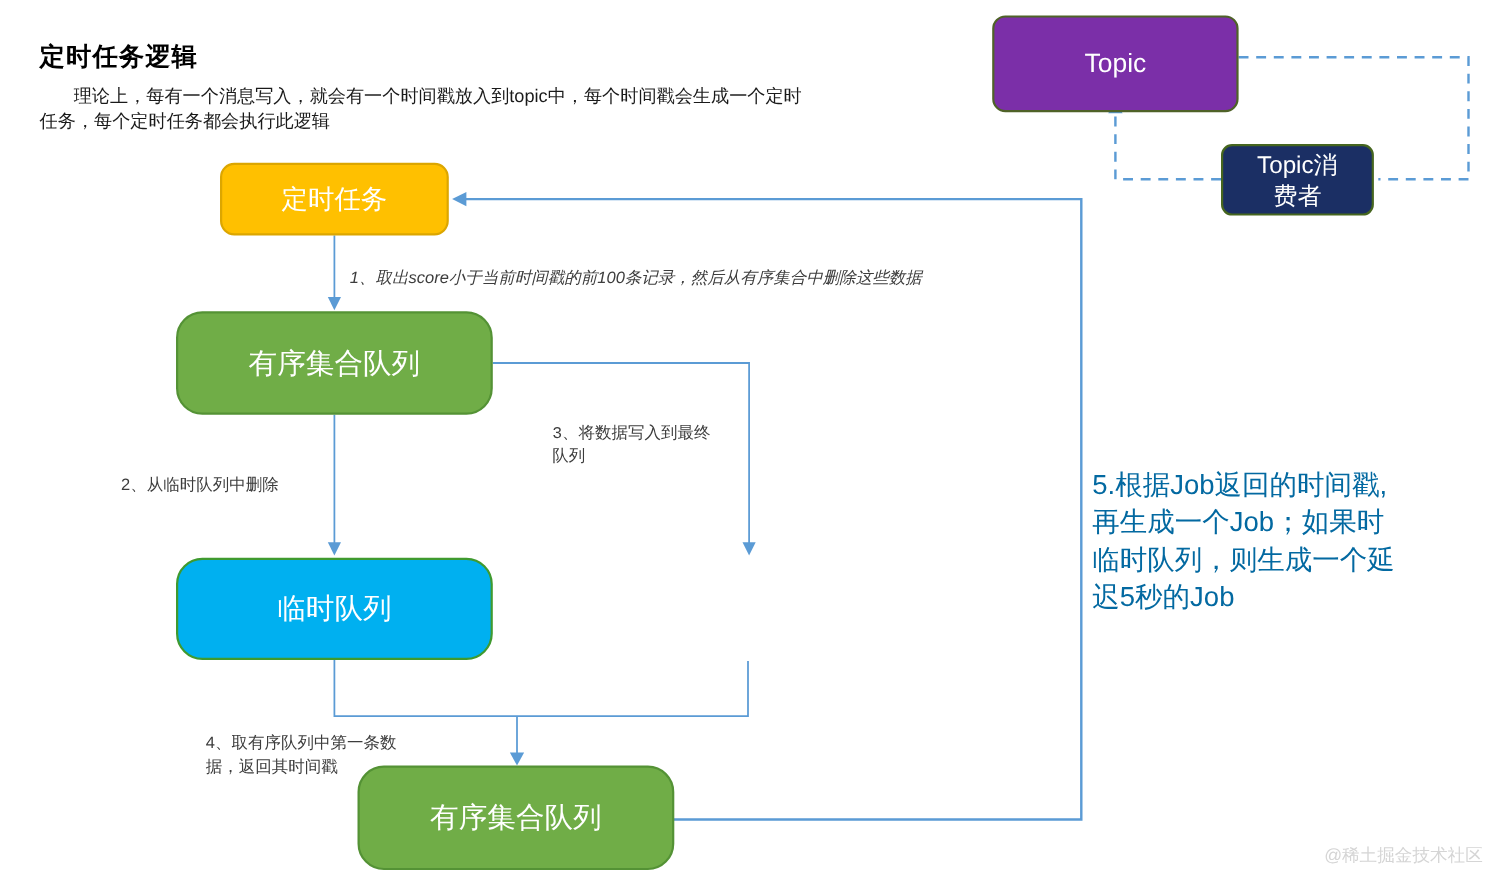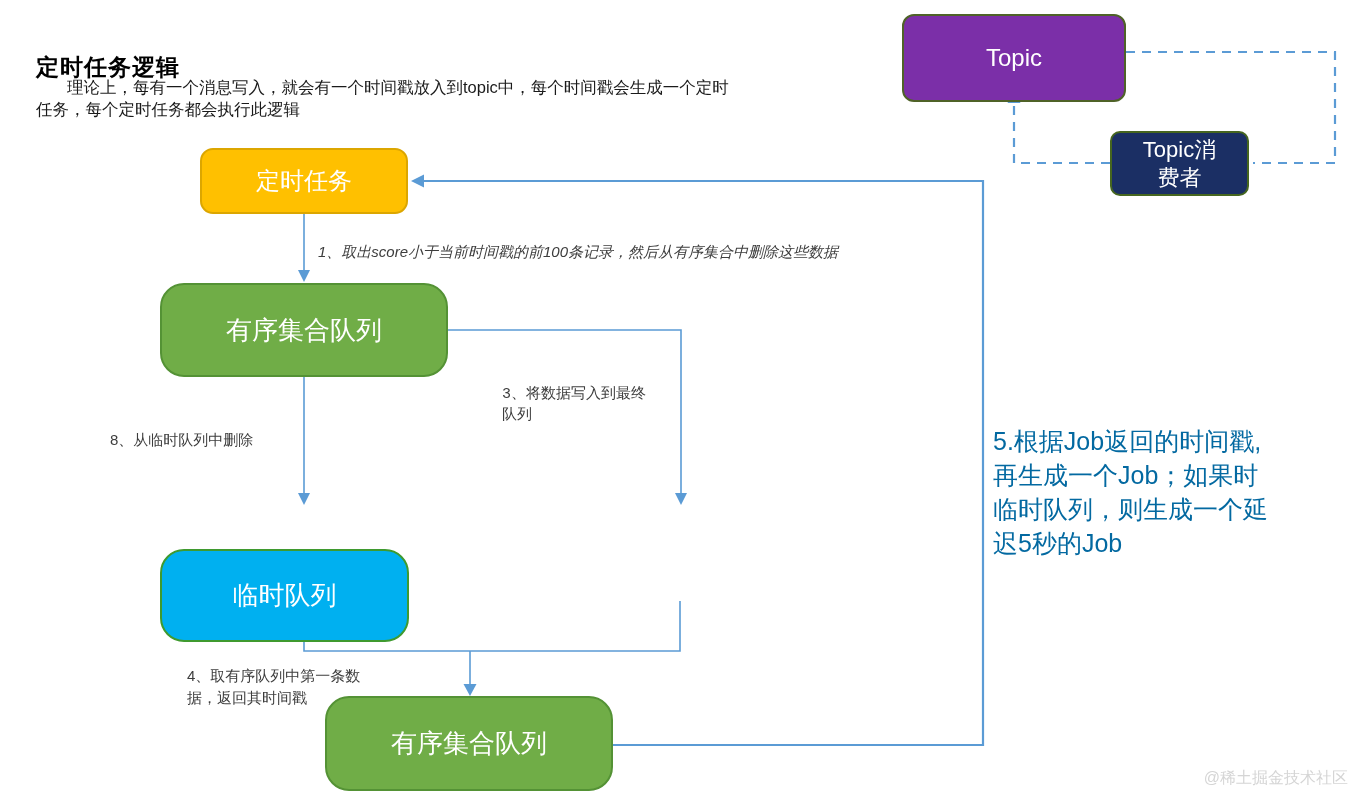--- a/index.html
+++ b/index.html
@@ -1,36 +1,36 @@
 <!DOCTYPE html>
 <html><head>
 <meta charset="utf-8">
 <style>
   html,body{margin:0;padding:0;background:#fff;}
   .canvas{
     position:relative;width:1366px;height:811px;background:#ffffff;
     font-family:"Liberation Sans","DejaVu Sans",sans-serif;overflow:hidden;
   }
   .title{
-    position:absolute;left:36px;top:52px;font-size:23px;font-weight:bold;color:#000;
+    position:absolute;left:36px;top:36px;font-size:23px;font-weight:bold;color:#000;
     letter-spacing:1px;
   }
   .sub{position:absolute;font-size:16.5px;color:#1a1a1a;white-space:nowrap;}
   .sub1{left:67px;top:77px;}
   .sub2{left:36px;top:99px;}
   svg.wires{position:absolute;left:0;top:0;width:1366px;height:811px;pointer-events:none;}
   .node{
     position:absolute;display:flex;align-items:center;justify-content:center;
     color:#ffffff;text-align:center;box-sizing:border-box;border:2.5px solid transparent;
   }
   .node-topic{left:902px;top:14px;width:224px;height:88px;border-radius:12px;font-size:24px;}
   .node-consumer{left:1110px;top:131px;width:139px;height:65px;border-radius:10px;font-size:22px;line-height:28px;}
   .node-timer{left:200px;top:148px;width:208px;height:66px;border-radius:13px;font-size:24px;}
   .node-sorted1{left:160px;top:283px;width:288px;height:94px;border-radius:24px;font-size:26px;}
-  .node-temp{left:160px;top:507px;width:249px;height:93px;border-radius:24px;font-size:26px;margin-top:42px;}
+  .node-temp{left:160px;top:507px;width:288px;height:93px;border-radius:24px;font-size:26px;}
   .node-final{left:537px;top:505px;width:285px;height:96px;border-radius:24px;font-size:25px;}
   .node-sorted2{left:325px;top:696px;width:288px;height:95px;border-radius:24px;font-size:26px;}
   .lbl{position:absolute;font-size:15px;color:#3d3d3d;white-space:nowrap;}
   .lbl-1{left:318px;top:243px;font-style:italic;}
   .lbl-2{left:110px;top:431px;}
   .lbl-3{left:502px;top:384px;line-height:21px;font-family:Liberation Mono, monospace;}
   .lbl-4{left:175px;top:665px;line-height:22px;margin-left:12px;}
   .note5{
     position:absolute;left:993px;top:424px;font-size:25px;color:#0369a1;
     line-height:34px;white-space:nowrap;
@@ -94,21 +94,21 @@
   <div class="node node-temp" style="background-color: rgb(0, 176, 240); border-color: rgb(63, 154, 47);">
     <span>临时队列</span>
   </div>
 
 
   <div class="node node-sorted2" style="background-color: rgb(112, 173, 71); border-color: rgb(84, 146, 53);">
     <span>有序集合队列</span>
   </div>
 
   <div class="lbl lbl-1">1、取出score小于当前时间戳的前100条记录，然后从有序集合中删除这些数据</div>
-  <div class="lbl lbl-2">8、从临时队列中删除</div>
+  <div class="lbl lbl-2">2、从临时队列中删除</div>
 
   <div class="lbl lbl-3">
     <div>3、将数据写入到最终</div>
     <div>队列</div>
   </div>
 
   <div class="lbl lbl-4">
     <div>4、取有序队列中第一条数</div>
     <div>据，返回其时间戳</div>
   </div>

